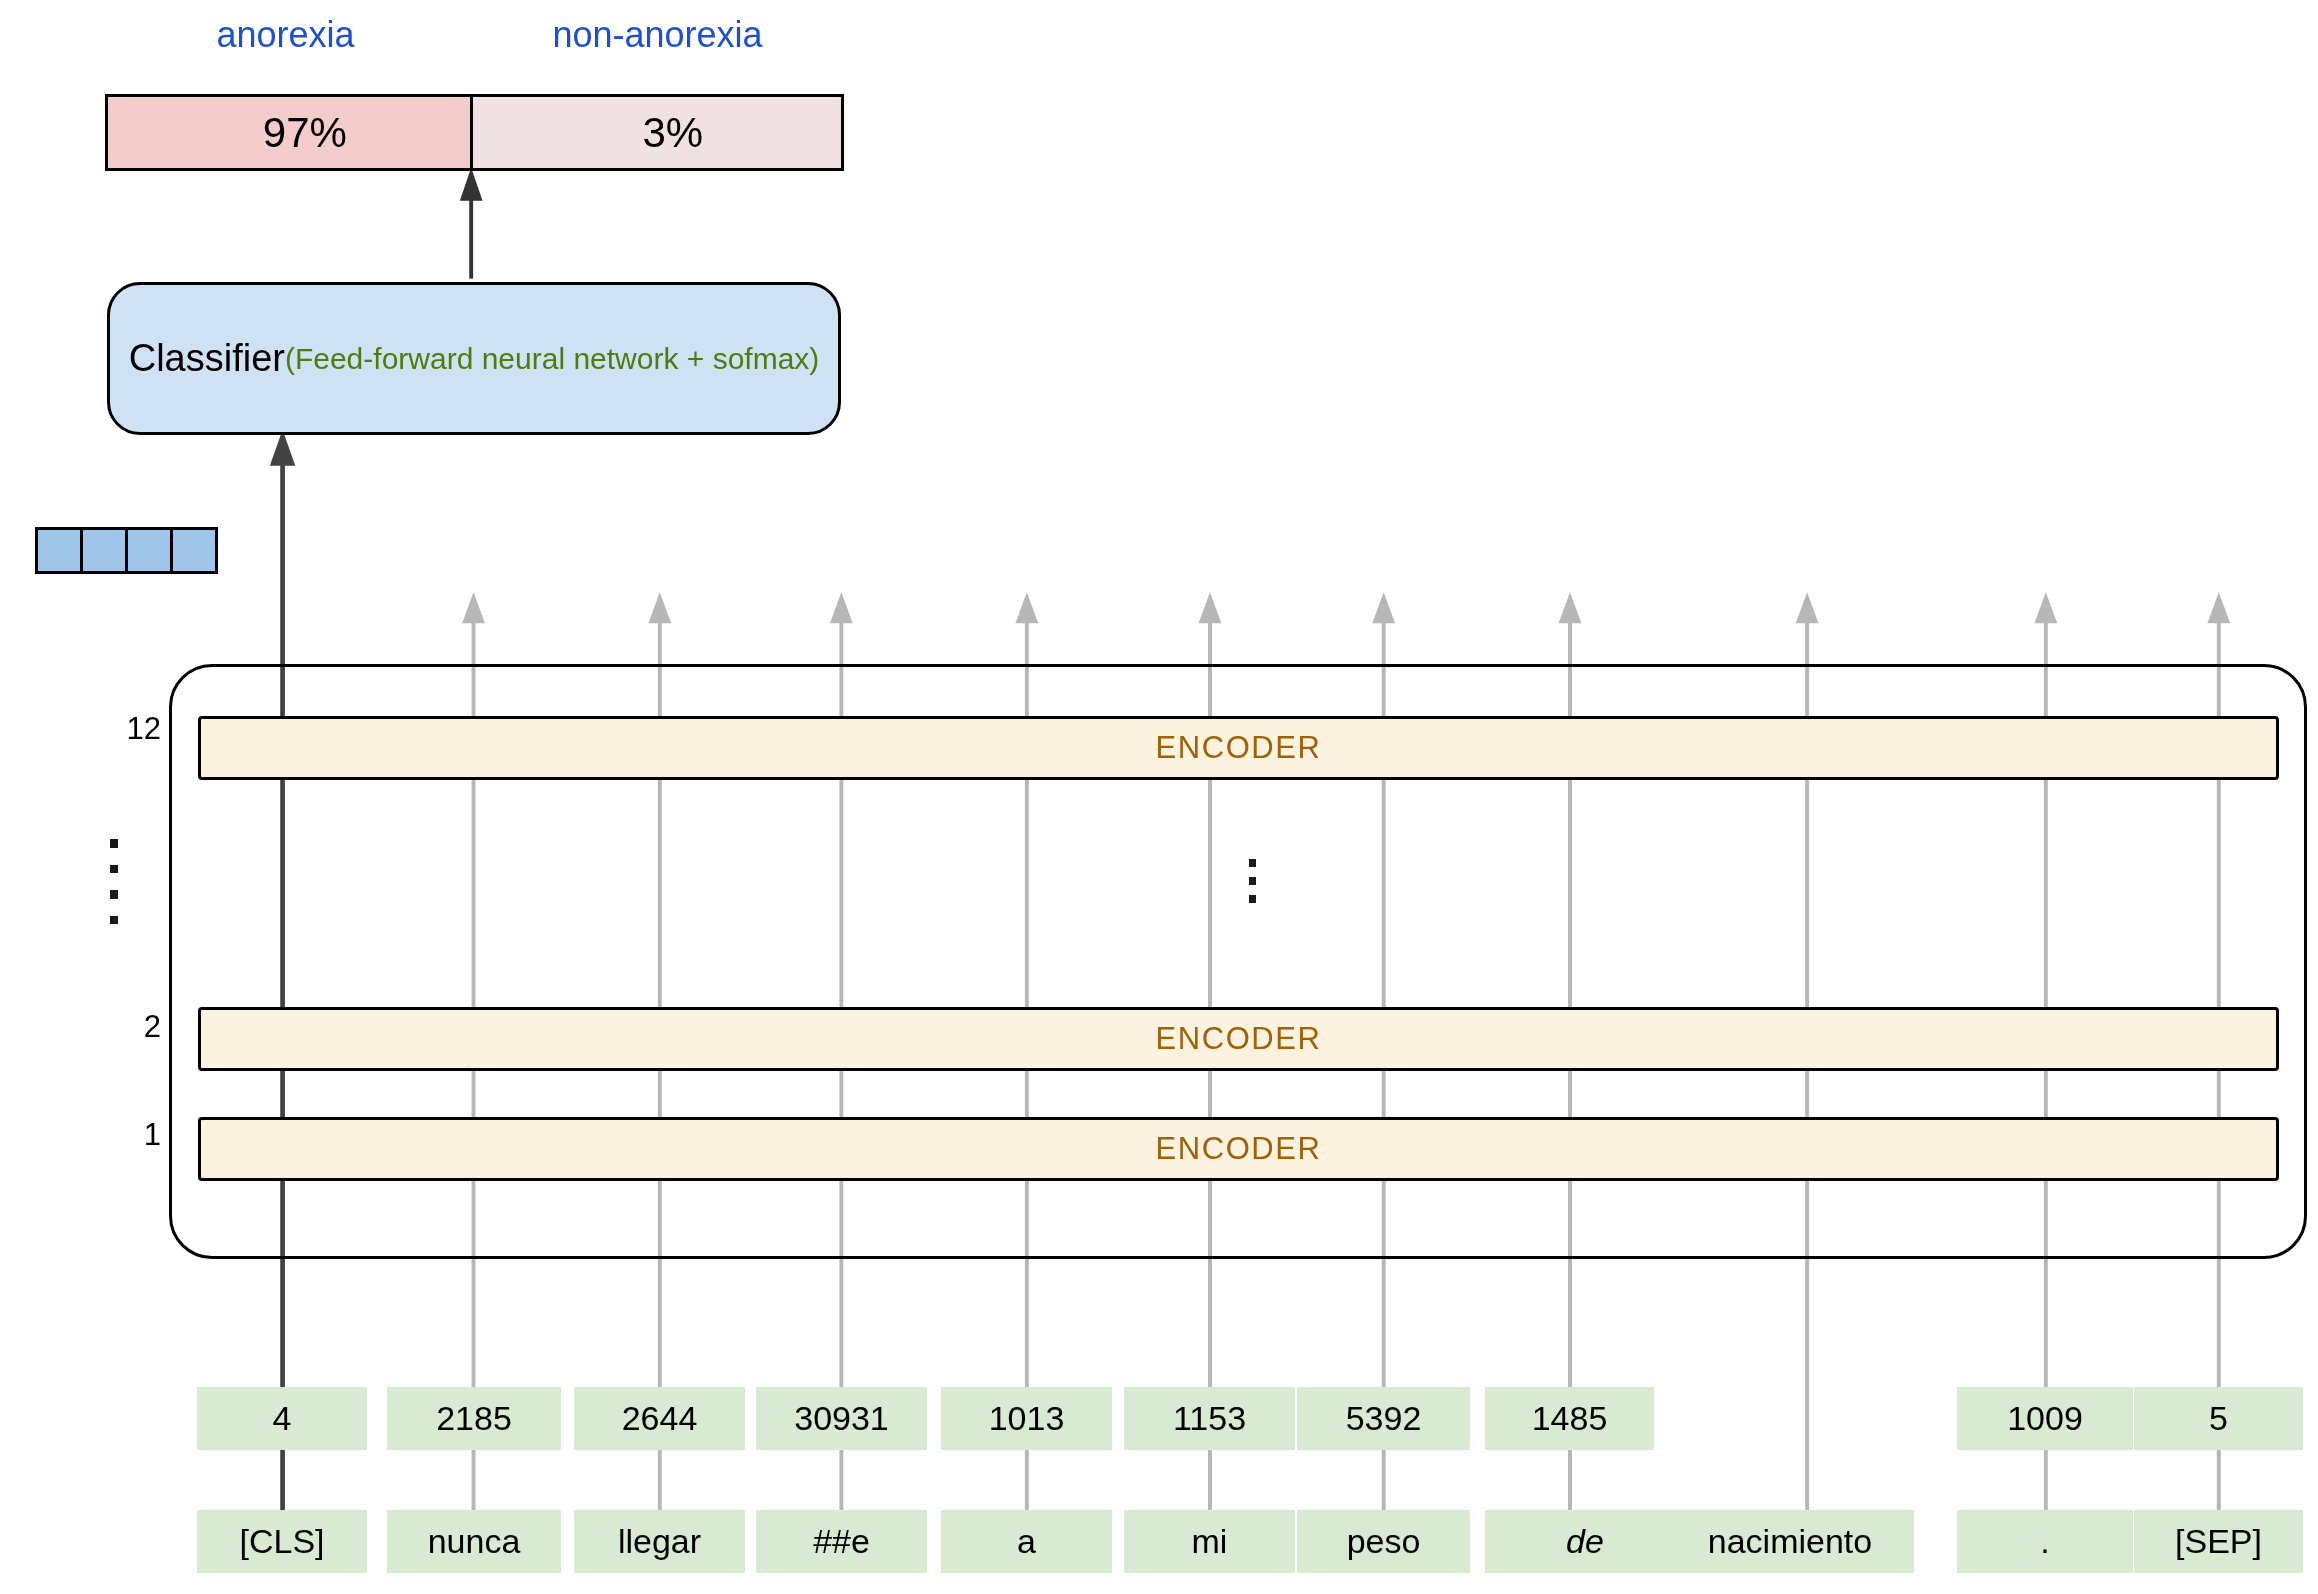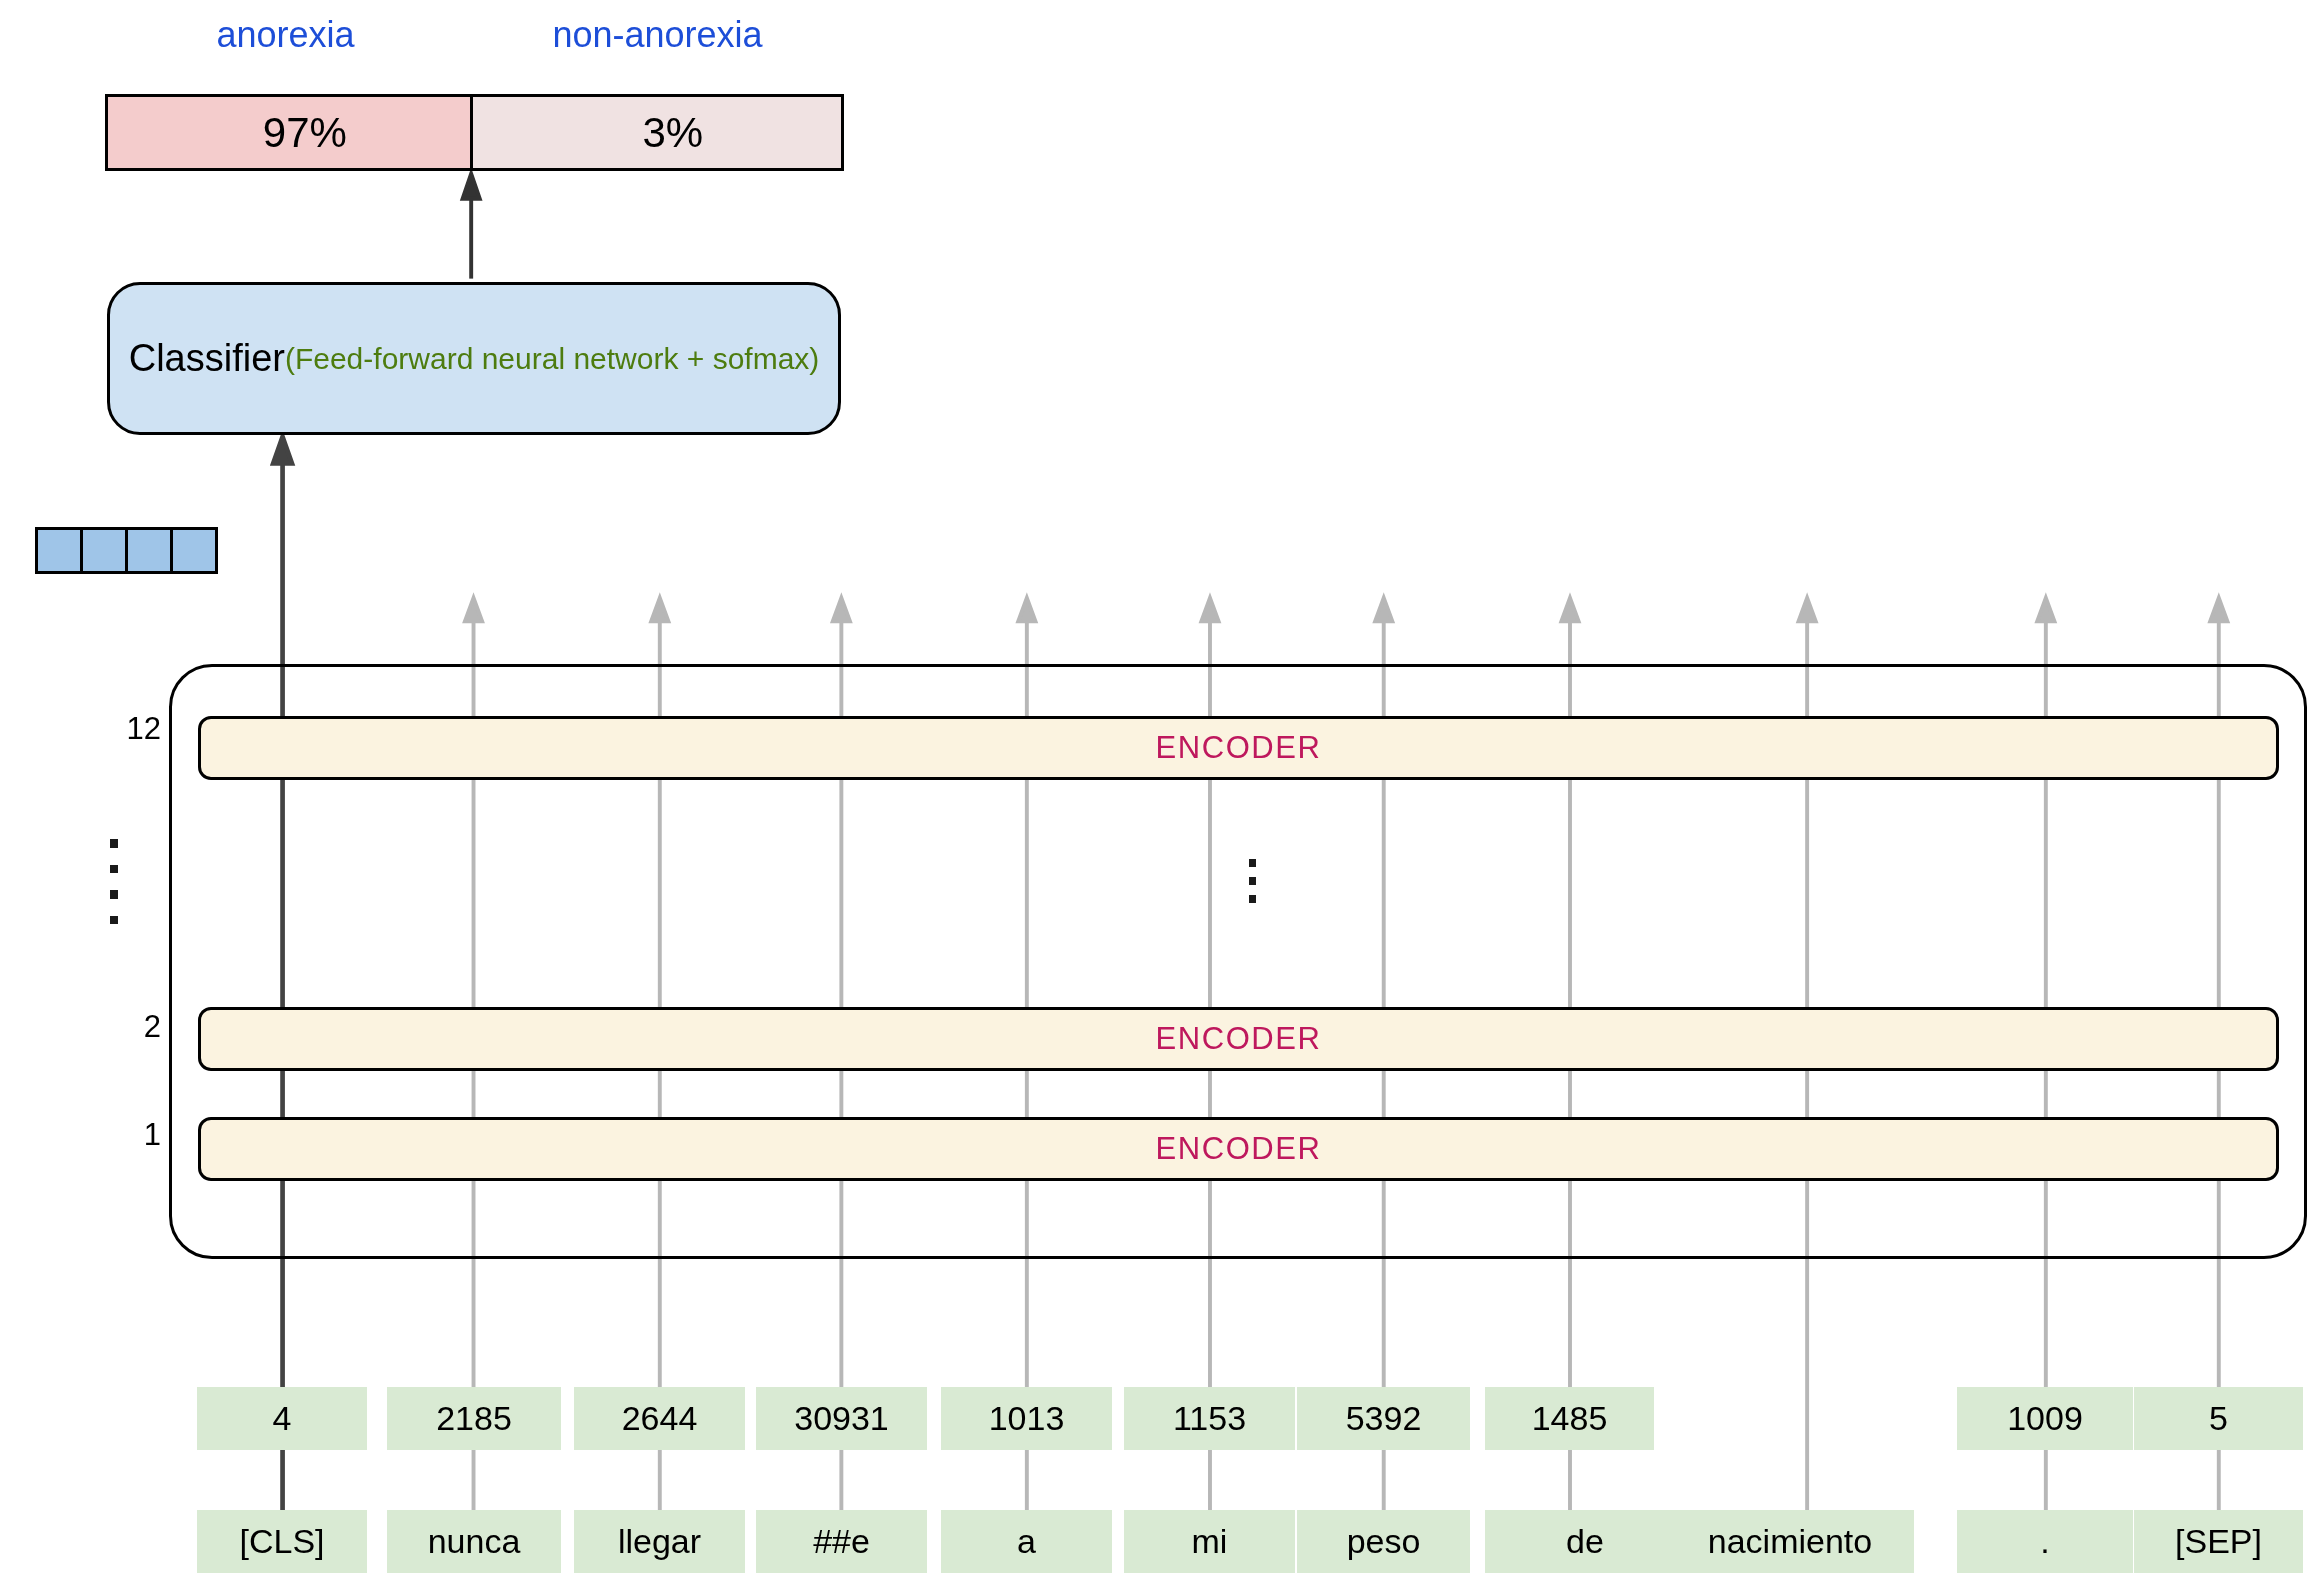--- a/index.html
+++ b/index.html
@@ -19,22 +19,22 @@
               display:flex;flex-direction:row;align-items:center;justify-content:center;}
   #classifier-title{font-size:38px;line-height:45px;color:#000;}
   #classifier-subtitle{font-size:30px;line-height:39px;color:#4d7c0f;}
   #cls-vector{left:35px;top:527px;width:183px;height:47px;border:3.9px solid #000;
               display:flex;z-index:3;background:#9fc5e8;}
   .vcell{flex:1;background:#9fc5e8;}
   .vcell + .vcell{border-left:3.9px solid #000;}
   #encoder-container{left:169px;top:664px;width:2138px;height:595px;
                      border:3.9px solid #000;border-radius:43px;z-index:2;background:transparent;}
   .encoder{left:198px;width:2081px;height:64px;background:#fbf3e0;border:3.9px solid #000;
-           border-radius:13px;z-index:3;display:flex;align-items:center;justify-content:center;
-           font-size:31px;letter-spacing:1.6px;color:#be185d;}
+           border-radius:4px;z-index:3;display:flex;align-items:center;justify-content:center;
+           font-size:31px;letter-spacing:1.6px;color:#a16207;}
   .layerlabel{left:67px;width:94px;height:45px;text-align:right;font-size:31px;
               line-height:45px;color:#000;z-index:3;}
   .vdots{display:flex;flex-direction:column;align-items:center;z-index:3;}
   .vdots span{display:block;background:#1a1a1a;}
   #left-ellipsis span{width:7.8px;height:8.6px;margin-bottom:17px;}
   #mid-ellipsis span{width:7px;height:7.8px;margin-bottom:10.2px;}
   .idbox,.tokbox{top:0;height:63px;background:#d9ead3;z-index:3;text-align:center;
                  font-size:34px;line-height:63px;color:#000;}
   .idbox{top:1387px;}
   .tokbox{top:1510px;}
@@ -143,19 +143,19 @@
   <div class="abs idbox" style="left:1957px;width:176px;">1009</div>
   <div class="abs idbox" style="left:2134px;width:169px;">5</div>
 
   <div class="abs tokbox" style="left:197px;width:170px;">[CLS]</div>
   <div class="abs tokbox" style="left:387px;width:174px;">nunca</div>
   <div class="abs tokbox" style="left:574px;width:171px;">llegar</div>
   <div class="abs tokbox" style="left:756px;width:171px;">##e</div>
   <div class="abs tokbox" style="left:941px;width:171px;">a</div>
   <div class="abs tokbox" style="left:1124px;width:171px;">mi</div>
   <div class="abs tokbox" style="left:1297px;width:173px;">peso</div>
-  <div class="abs tokbox" style="left:1485px;width:200px;">de</div>
+  <div class="abs tokbox" style="left:1485px;width:200px;font-style:italic;">de</div>
   <div class="abs tokbox" style="left:1666px;width:248px;">nacimiento</div>
   <div class="abs tokbox" style="left:1957px;width:176px;">.</div>
   <div class="abs tokbox" style="left:2134px;width:169px;">[SEP]</div>
 
 </div>
 
 
 </body></html>

